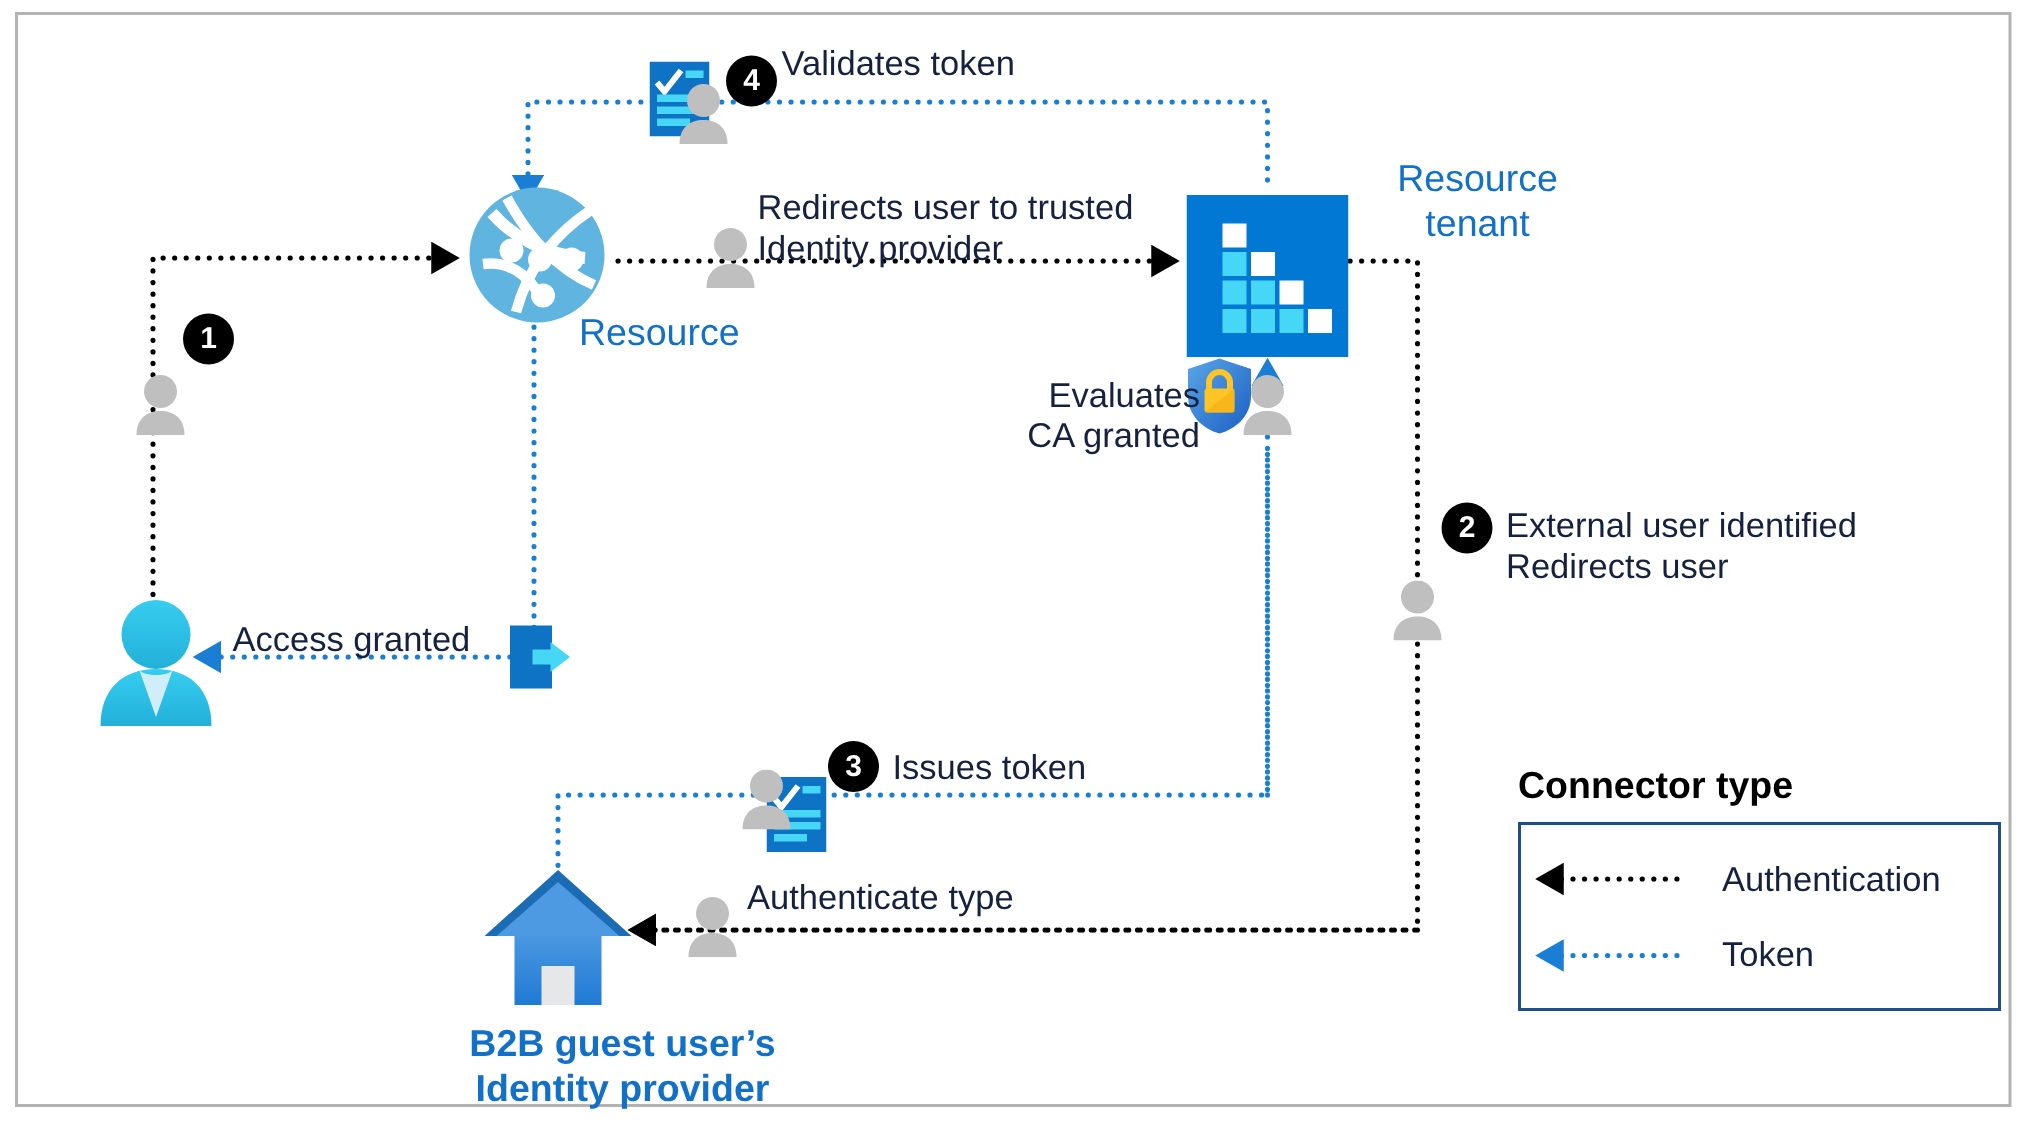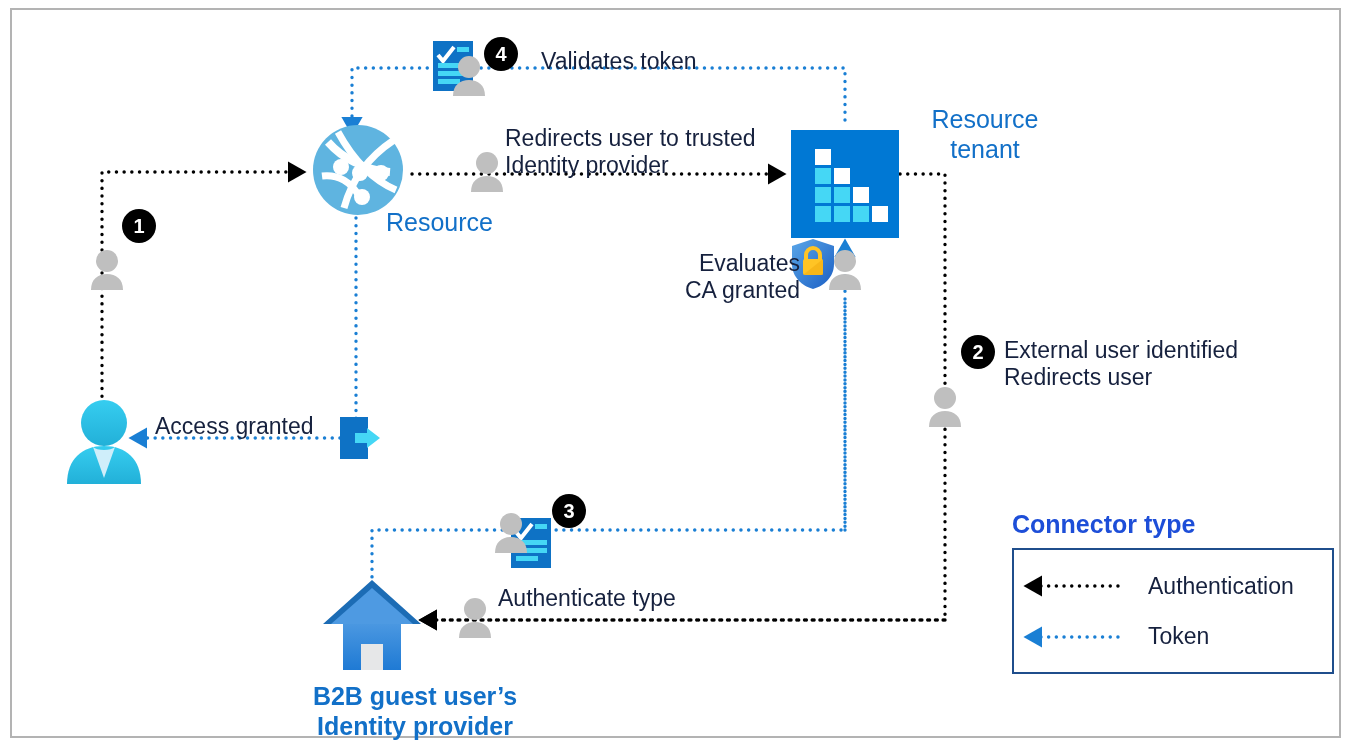--- a/index.html
+++ b/index.html
@@ -40,21 +40,21 @@
   }
   .lbl-dark {
     color: #16213e;
     font-size: 23px;
   }
   .lbl-blue {
     color: #1270c8;
     font-size: 25px;
   }
   .lbl-blue-title {
-    color: #1d4ed8;
+    color: #000000;
     font-size: 25px;
     font-weight: bold;
   }
   .legend-text {
     color: #16213e;
     font-size: 23px;
   }
   .step-badge {
     position: absolute;
     width: 34px;
@@ -295,22 +295,23 @@
   <div class="step-badge" style="left:961px; top:335px;">2</div>
 
   <div class="step-badge" style="left:552px; top:494px;">3</div>
 
   <div class="step-badge" style="left:484px; top:37px;">4</div>
 
 
   <div class="lbl lbl-dark" style="left:1004px; top:337px; width:260px;">External user identified
 Redirects user</div>
 
-
-  <div class="lbl lbl-dark" style="left:521px; top:48px; width:210px;margin-left:20px;">Validates token</div>
+  <div class="lbl lbl-dark" style="left:595px; top:498px; width:200px;">Issues token</div>
+
+  <div class="lbl lbl-dark" style="left:521px; top:29px; width:210px;">Validates token</div>
 
   <div class="lbl lbl-dark" style="left:505px; top:113px; width:290px;margin-top:12px;">Redirects user to trusted
 Identity provider</div>
 
   <div class="lbl lbl-dark" style="left:670px; top:250px; width:130px; text-align:right;">Evaluates
 CA granted</div>
 
   <div class="lbl lbl-dark" style="left:498px; top:585px; width:220px;">Authenticate type</div>
 
   <div class="lbl lbl-dark" style="left:155px; top:413px; width:200px;">Access granted</div>

